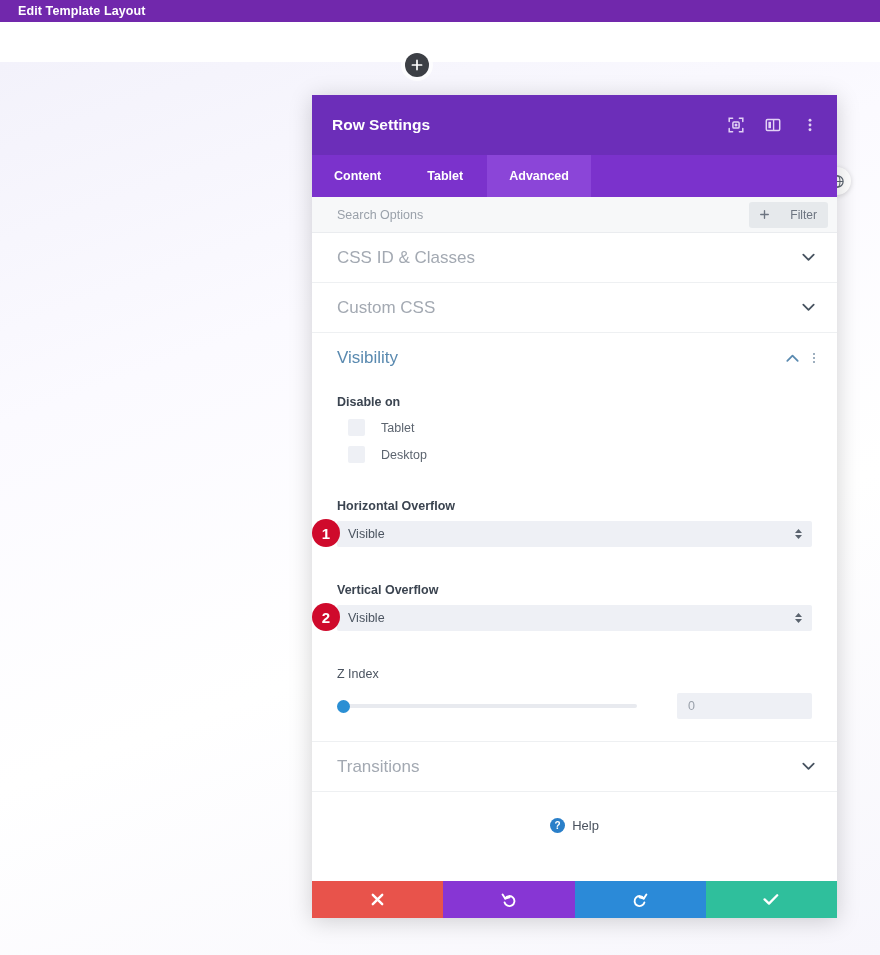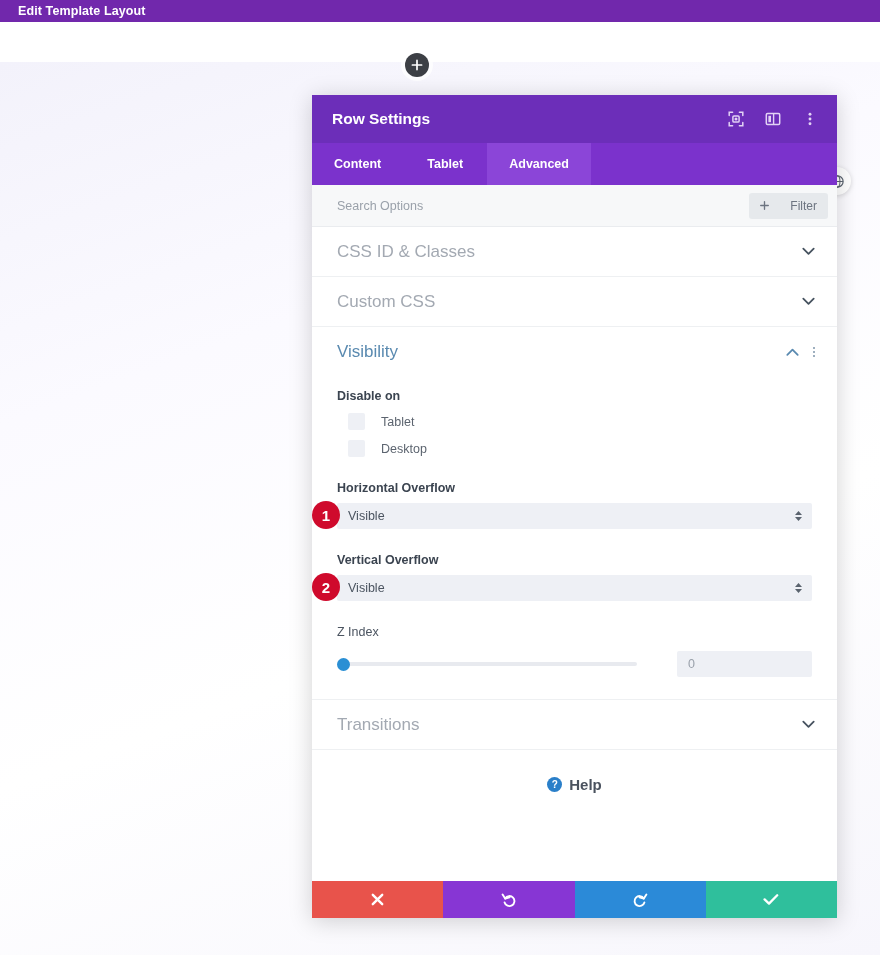--- a/index.html
+++ b/index.html
@@ -93,21 +93,21 @@
     background: #ffffff;
     box-shadow: 0 3px 22px rgba(0,0,0,0.18);
     z-index: 20;
     display: flex;
     flex-direction: column;
     overflow: hidden;
   }
 
   
   .modal-header {
-    height: 48px;
+    height: 60px;
     background: #6c2eb9;
     display: flex;
     align-items: center;
     padding: 0 18px 0 20px;
     flex: 0 0 auto;
   }
   .modal-title {
     color: #ffffff;
     font-size: 15.5px;
     font-weight: bold;
@@ -143,21 +143,21 @@
     color: #ffffff;
     font-size: 12.5px;
     font-weight: bold;
     cursor: pointer;
     min-width: 84px;
   }
   .tab.active { background: #8b45d8; }
 
   
   .searchbar {
-    height: 42px;
+    height: 36px;
     background: #f7f8f9;
     border-bottom: 1px solid #eaecef;
     display: flex;
     align-items: center;
     padding: 0 9px 0 25px;
     flex: 0 0 auto;
   }
   .search-input {
     flex: 1;
     border: none;
@@ -233,21 +233,21 @@
     background: #eef0f5;
     border-radius: 2px;
     flex: 0 0 auto;
   }
   .checkbox-label {
     font-size: 12.5px;
     color: #5c646f;
     margin-left: 16px;
   }
 
-  .field-group { margin-top: 24px; position: relative; }
+  .field-group { margin-top: 36px; position: relative; }
   .field-group .field-label { margin-bottom: 8px; }
 
   .select-wrap {
     position: relative;
     height: 26px;
     background: #eef0f5;
     border-radius: 2px;
     display: flex;
     align-items: center;
     padding: 0 10px 0 11px;
@@ -343,22 +343,22 @@
     border-radius: 50%;
     background: #2a7fc9;
     color: #ffffff;
     font-size: 10px;
     font-weight: bold;
     display: flex;
     align-items: center;
     justify-content: center;
   }
   .help-label {
-    font-size: 15px;
-    font-weight: bold;
+    font-size: 13px;
+    font-weight: normal;
     color: #4a525e;
   }
 
   
   .modal-footer {
     height: 37px;
     display: flex;
     flex: 0 0 auto;
   }
   .act {

